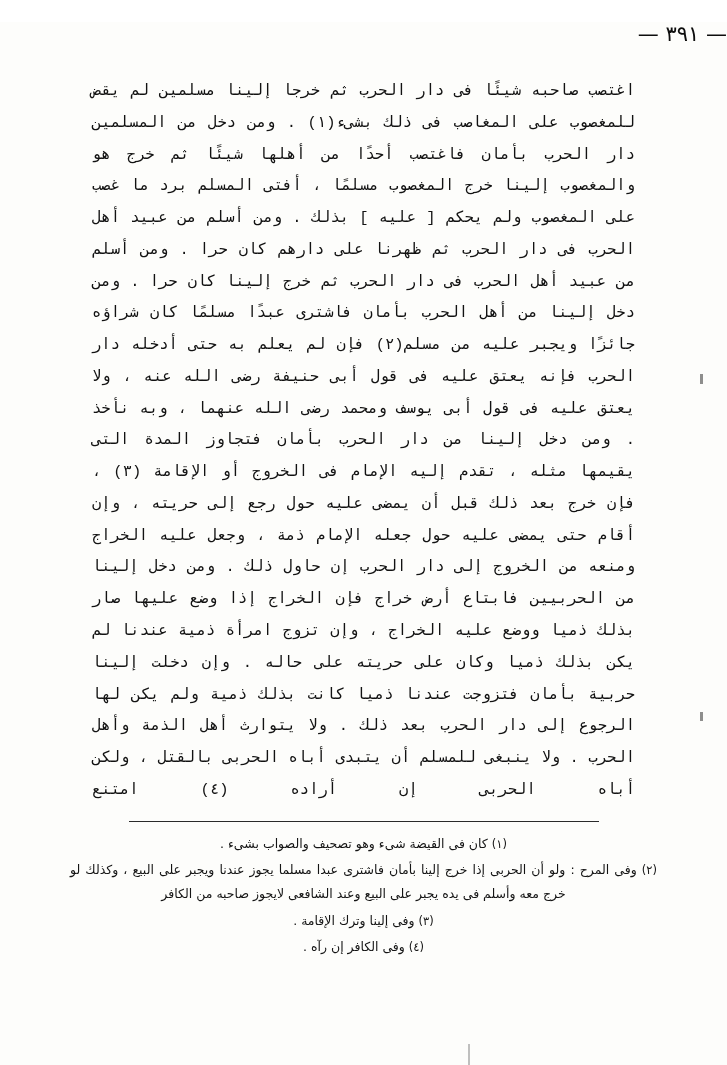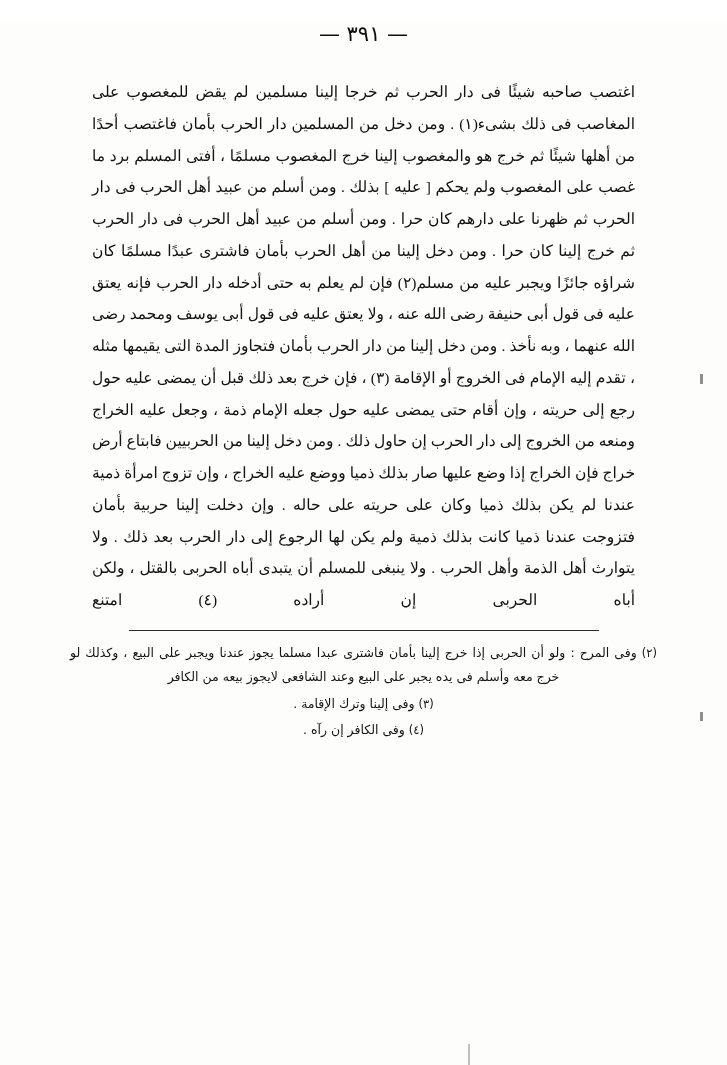--- a/index.html
+++ b/index.html
@@ -19,39 +19,38 @@
     width: 727px;
     height: 1065px;
     position: relative;
     box-sizing: border-box;
     padding: 0;
     background: #fdfdfb;
   }
 
   
   .page-header {
-    text-align: center;
     margin-top: 22px;
     font-size: 21px;
     letter-spacing: 1px;
     direction: rtl;
     color: #0d0d0d;
     font-family: "DejaVu Sans", sans-serif;
   }
 
   
   .body-block {
     direction: rtl;
     text-align: justify;
     text-align-last: justify;
     margin: 30px 92px 0 92px;
     font-size: 15.5px;
     line-height: 2.05;
     color: #121212;
-    font-family: Liberation Serif, serif;
+    font-family: Liberation Mono, monospace;
   }
   .body-block p {
     margin: 0;
     text-indent: 0;
   }
 
   
   .foot-rule {
     width: 470px;
     height: 1px;
@@ -94,22 +93,26 @@
   <div class="page-header">— ٣٩١ —</div>
 
   <div class="body-block">
     <p>اغتصب صاحبه شيئًا فى دار الحرب ثم خرجا إلينا مسلمين لم يقض للمغصوب على المغاصب فى ذلك بشىء(١) . ومن دخل من المسلمين دار الحرب بأمان فاغتصب أحدًا من أهلها شيئًا ثم خرج هو والمغصوب إلينا خرج المغصوب مسلمًا ، أفتى المسلم برد ما غصب على المغصوب ولم يحكم [ عليه ] بذلك . ومن أسلم من عبيد أهل الحرب فى دار الحرب ثم ظهرنا على دارهم كان حرا . ومن أسلم من عبيد أهل الحرب فى دار الحرب ثم خرج إلينا كان حرا . ومن دخل إلينا من أهل الحرب بأمان فاشترى عبدًا مسلمًا كان شراؤه جائزًا ويجبر عليه من مسلم(٢) فإن لم يعلم به حتى أدخله دار الحرب فإنه يعتق عليه فى قول أبى حنيفة رضى الله عنه ، ولا يعتق عليه فى قول أبى يوسف ومحمد رضى الله عنهما ، وبه نأخذ . ومن دخل إلينا من دار الحرب بأمان فتجاوز المدة التى يقيمها مثله ، تقدم إليه الإمام فى الخروج أو الإقامة (٣) ، فإن خرج بعد ذلك قبل أن يمضى عليه حول رجع إلى حريته ، وإن أقام حتى يمضى عليه حول جعله الإمام ذمة ، وجعل عليه الخراج ومنعه من الخروج إلى دار الحرب إن حاول ذلك . ومن دخل إلينا من الحربيين فابتاع أرض خراج فإن الخراج إذا وضع عليها صار بذلك ذميا ووضع عليه الخراج ، وإن تزوج امرأة ذمية عندنا لم يكن بذلك ذميا وكان على حريته على حاله . وإن دخلت إلينا حربية بأمان فتزوجت عندنا ذميا كانت بذلك ذمية ولم يكن لها الرجوع إلى دار الحرب بعد ذلك . ولا يتوارث أهل الذمة وأهل الحرب . ولا ينبغى للمسلم أن يتبدى أباه الحربى بالقتل ، ولكن أباه الحربى إن أراده (٤) امتنع</p>
   </div>
 
   <div class="foot-rule"></div>
 
   <div class="footnotes">
     <p class="fn">
+      <span class="fn-num">(١)</span>
+      <span>كان فى القيضة شىء وهو تصحيف والصواب بشىء .</span>
+    </p>
+    <p class="fn">
       <span class="fn-num">(٢)</span>
-      <span>وفى المرح : ولو أن الحربى إذا خرج إلينا بأمان فاشترى عبدا مسلما يجوز عندنا ويجبر على البيع ، وكذلك لو خرج معه وأسلم فى يده يجبر على البيع وعند الشافعى لايجوز بيعه من الكافر</span>
+      <span>وفى المرح : ولو أن الحربى إذا خرج إلينا بأمان فاشترى عبدا مسلما يجوز عندنا ويجبر على البيع ، وكذلك لو خرج معه وأسلم فى يده يجبر على البيع وعند الشافعى لايجوز صاحبه من الكافر</span>
     </p>
     <p class="fn">
       <span class="fn-num">(٣)</span>
       <span>وفى إلينا وترك الإقامة .</span>
     </p>
     <p class="fn">
       <span class="fn-num">(٤)</span>
       <span>وفى الكافر إن رآه .</span>
     </p>
   </div>

